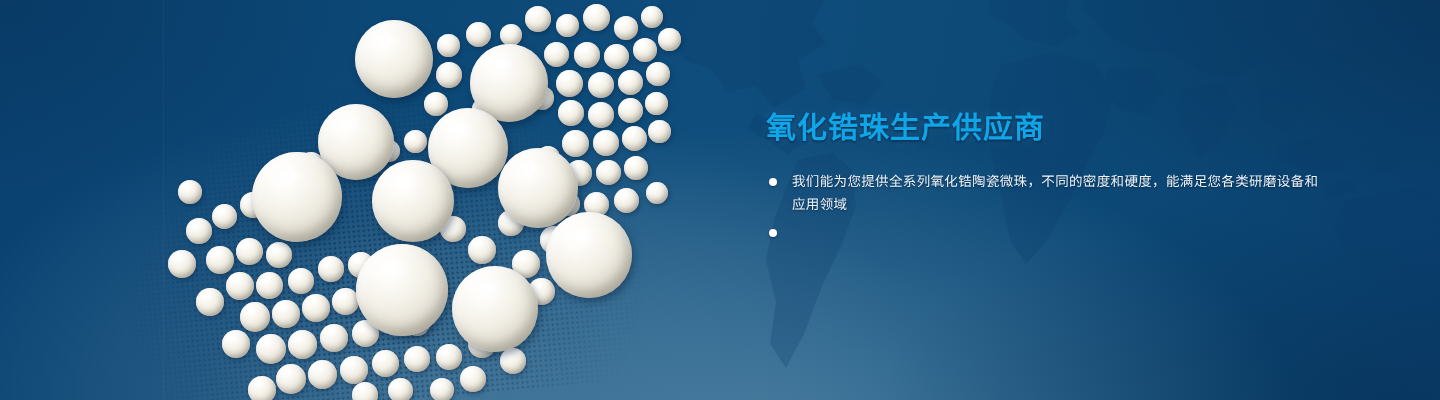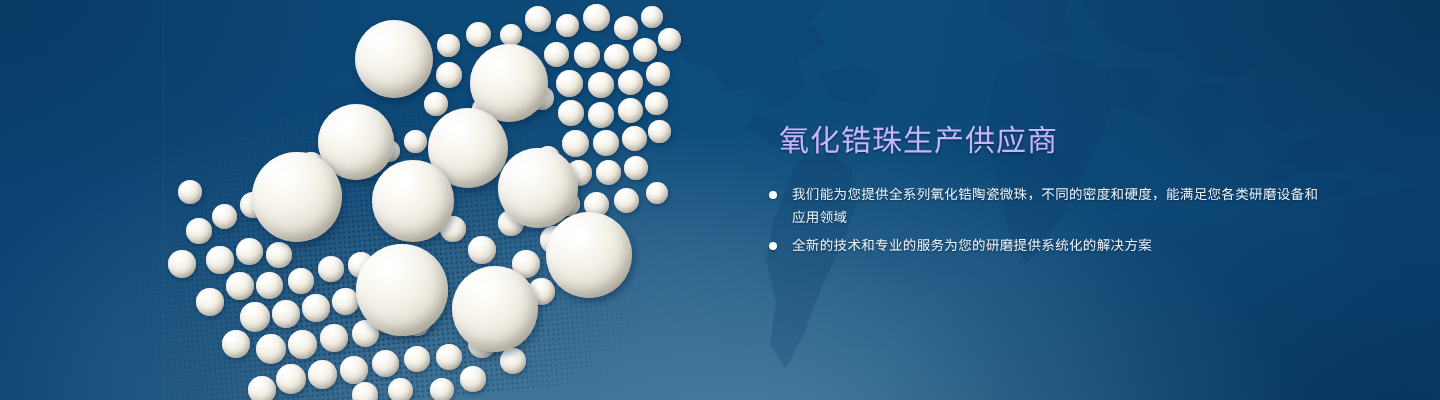--- a/index.html
+++ b/index.html
@@ -90,26 +90,26 @@
       1px 2px 4px rgba(6,30,58,.38); }
   .bead.sm::after{filter:blur(.6px);}
 
   
   .copy{
     position:absolute;
     left:766px;top:108px;
     width:560px;
   }
   .headline{
-    margin:13px;
+    margin:0;
     font-size:30px;
     line-height:40px;
-    font-weight:400;
+    font-weight:700;
     letter-spacing:1px;
-    color:#c4b5fd;
+    color:#0ea5e9;
     text-shadow:0 1px 3px rgba(3,22,44,.75), 0 0 12px rgba(120,180,230,.18);
   }
   .bullets{
     list-style:none;
     margin:22px 0 0 0;
     padding:0;
   }
   .bullet{
     position:relative;
     padding-left:26px;
@@ -289,18 +289,17 @@
   <div class="copy">
     <h1 class="headline">氧化锆珠生产供应商</h1>
 
     <ul class="bullets">
       <li class="bullet">
         <span class="dot"></span>
         <span>我们能为您提供全系列氧化锆陶瓷微珠，不同的密度和硬度，能满足您各类研磨设备和应用领域</span>
       </li>
       <li class="bullet">
         <span class="dot"></span>
-        <span>全新的技术和专业的服务为您的研磨提供系统化的解决方案</span>
       </li>
     </ul>
   </div>
 
 </div>
 
 </body></html>

